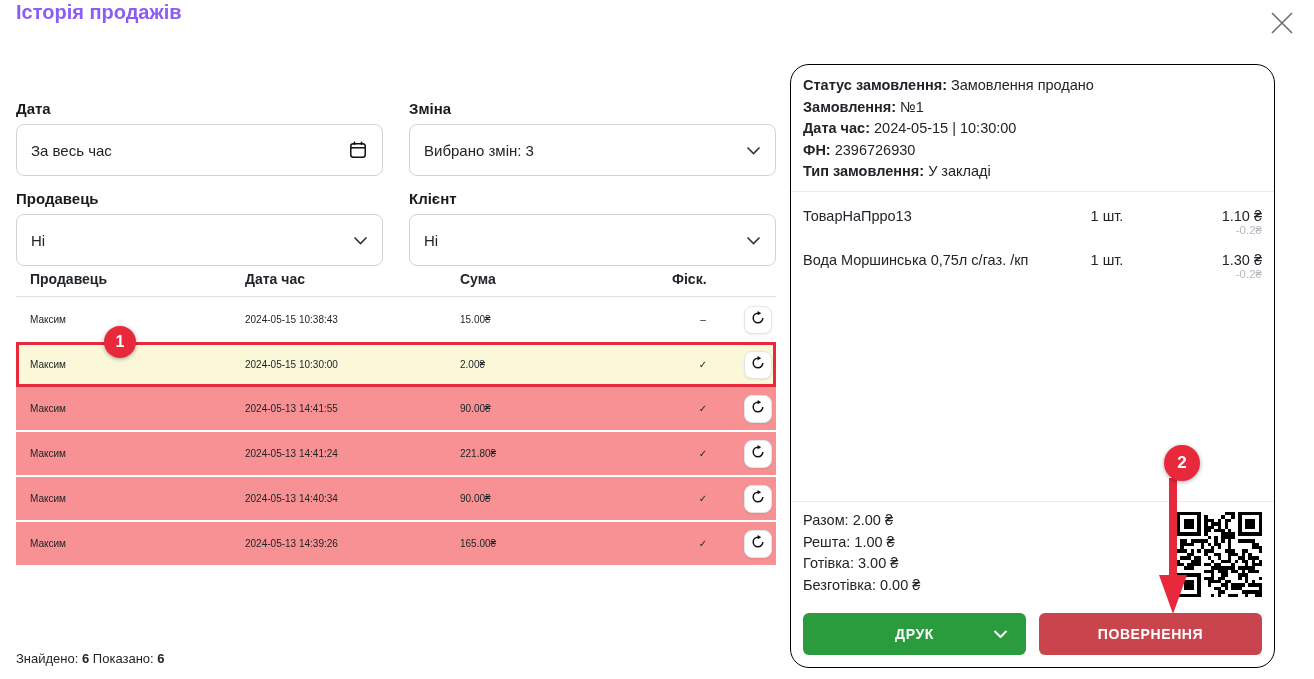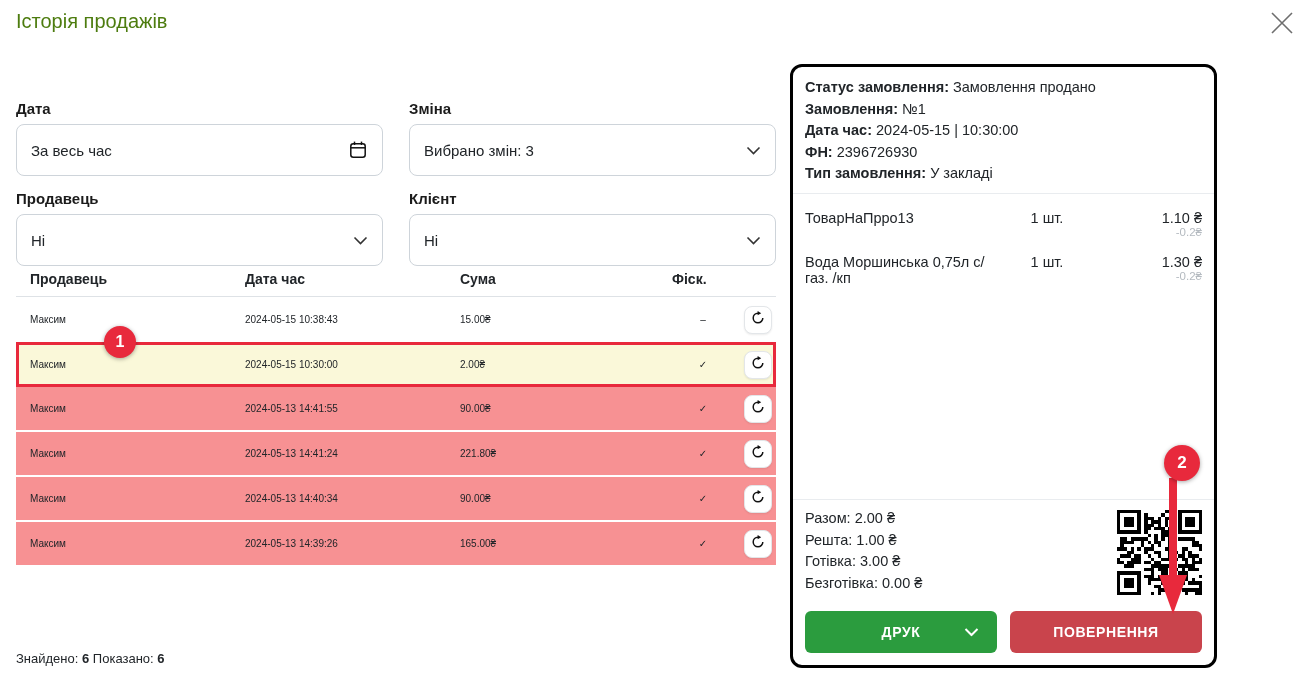--- a/index.html
+++ b/index.html
@@ -1,20 +1,20 @@
 <!DOCTYPE html>
 <html><head>
 <meta charset="utf-8">
 <style>
   * { box-sizing: border-box; margin: 0; padding: 0; }
   html,body { background:#fff; }
   body { font-family: "Liberation Sans", sans-serif; color:#212529; }
   .screen { position:relative; width:1314px; height:679px; background:#fff; overflow:hidden; }
 
-  .page-title { position:absolute; left:16px; top:10px; font-size:20px; font-weight:400; color:#4d7c0f; }
+  .page-title { position:absolute; left:16px; top:1px; font-size:20px; font-weight:700; color:#8b5cf6; }
   .close-btn { position:absolute; right:14px; top:6px; width:36px; height:36px; background:none; border:none; cursor:pointer; display:flex; align-items:center; justify-content:center; }
 
   
   .toggle-row { position:absolute; left:16px; top:62px; display:flex; align-items:center; gap:10px; }
   .toggle { width:40px; height:22px; border-radius:11px; background:#34a34d; position:relative; cursor:pointer; flex:0 0 auto; }
   .toggle .knob { position:absolute; right:2px; top:2px; width:18px; height:18px; border-radius:50%; background:#fff; }
   .toggle-label { font-size:16px; font-weight:500; }
 
   
   .filters { position:absolute; left:16px; top:100px; width:760px; display:grid; grid-template-columns:1fr 1fr; column-gap:26px; row-gap:14px; }
@@ -31,21 +31,21 @@
   .trow .fisk { text-align:center; }
   .trow .act { display:flex; justify-content:flex-end; padding-right:4px; }
   .state-selected { background:#faf8d9; box-shadow: inset 0 0 0 3px #e8293c; }
   .state-returned { background:#f79193; border-bottom:2px solid #fff; }
   .refresh-btn { width:28px; height:28px; border-radius:8px; border:1px solid #e3e6e9; background:#fff; display:flex; align-items:center; justify-content:center; cursor:pointer; box-shadow:0 1px 2px rgba(0,0,0,.08); }
 
   .found-line { position:absolute; left:16px; top:651px; font-size:13px; }
   .found-line b { font-weight:700; }
 
   
-  .panel { position:absolute; left:790px; top:64px; width:427px; height:604px; border:3px solid #000000; border-radius:12px; background:#fff; display:flex; flex-direction:column; padding:10px 12px 12px 12px; }
+  .panel { position:absolute; left:790px; top:64px; width:485px; height:604px; border:1px solid #000000; border-radius:19px; background:#fff; display:flex; flex-direction:column; padding:10px 12px 12px 12px; }
   .info-line { font-size:14.5px; line-height:21.5px; }
   .info-line b { font-weight:700; }
   .panel hr { border:none; border-top:1px solid #e9ecef; margin:8px -12px 0 -12px; }
   .item { display:grid; grid-template-columns:1fr 90px 110px; margin-top:16px; font-size:14.5px; }
   .item .qty { text-align:center; }
   .item .price-wrap { text-align:right; }
   .item .discount { display:block; font-size:11.5px; color:#b4bac0; margin-top:0; }
   .spacer { flex:1 1 auto; }
   .totals-row { display:flex; margin-top:8px; }
   .totals { flex:1 1 auto; }

